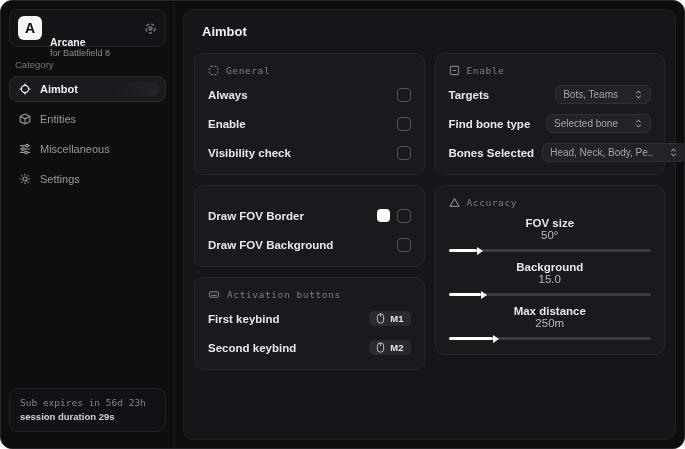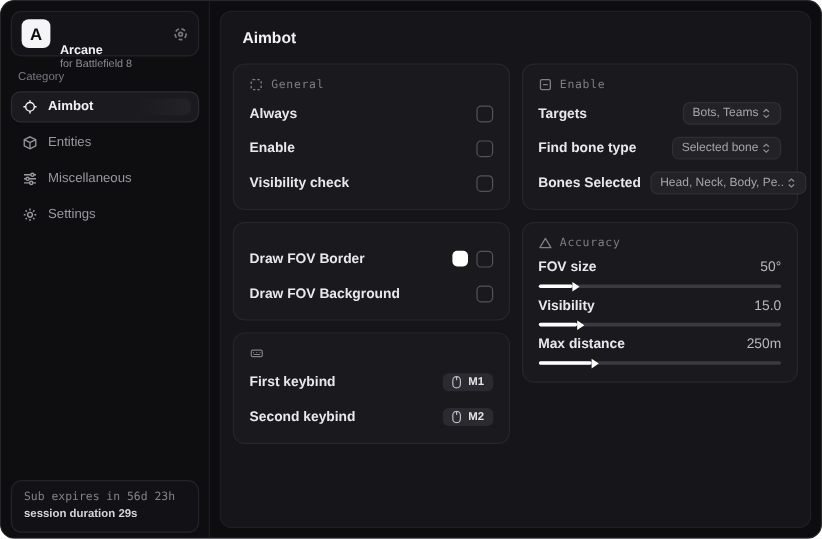--- a/index.html
+++ b/index.html
@@ -14,51 +14,51 @@
   .app-titles{flex:1;min-width:0;line-height:1.15;}
   .app-name{font-size:10.5px;font-weight:bold;color:#f1f1f3;margin-top:38px;}
   .app-subtitle{font-size:9px;color:#8a8a92;}
   .hdr-ico{color:#77777f;display:flex;align-items:center;}
   .category-label{font-size:9.5px;color:#77777f;margin:12px 6px 6px;}
   .nav{display:flex;flex-direction:column;gap:4px;}
   .nav-item{display:flex;align-items:center;gap:9px;padding:6px 9px;border-radius:8px;font-size:11px;color:#98989f;border:1px solid transparent;min-height:26px;position:relative;}
   .nav-item.active{background:#1a1a1f;border-color:#2c2c32;color:#f2f2f4;font-weight:bold;}
   .nav-item.active::after{content:"";position:absolute;right:6px;top:5px;bottom:5px;width:46px;border-radius:6px;background:linear-gradient(90deg,rgba(255,255,255,0),rgba(255,255,255,0.04));}
   .nav-ico{display:flex;align-items:center;color:inherit;}
-  .sidebar-footer{position:absolute;left:8px;right:8px;bottom:4px;border:1px solid #232328;background:#121216;border-radius:9px;padding:7px 10px;line-height:1.5;}
+  .sidebar-footer{position:absolute;left:8px;right:8px;bottom:16px;border:1px solid #232328;background:#121216;border-radius:9px;padding:7px 10px;line-height:1.5;}
   .sf-line1{font-family:"DejaVu Sans Mono",monospace;font-size:9.5px;color:#82828a;}
   .sf-line2{font-size:9.5px;font-weight:bold;color:#d4d4d9;}
 
   
   .main{position:absolute;left:174px;top:0;right:0;bottom:0;padding:8px;}
   .main-panel{width:100%;height:100%;background:#15151a;border:1px solid #1f1f25;border-radius:10px;padding:12px 10px;}
   .main-title{font-size:13px;font-weight:bold;color:#f2f2f4;margin:2px 8px 14px;}
   .columns{display:grid;grid-template-columns:1fr 1fr;gap:10px;align-items:start;}
   .col{display:flex;flex-direction:column;gap:10px;min-width:0;}
 
   .card{background:#19191e;border:1px solid #26262c;border-radius:10px;padding:11px 13px;}
   .card-header{display:flex;align-items:flex-end;gap:7px;font-family:"DejaVu Sans Mono",monospace;font-size:9.5px;letter-spacing:0.6px;color:#7e7e87;margin-bottom:4px;}
   .card-ico{display:flex;align-items:center;color:#7e7e87;}
   .row{display:flex;align-items:center;justify-content:space-between;gap:8px;min-height:21px;margin-top:8px;}
   .row-label{font-size:11.5px;font-weight:bold;color:#e9e9ec;white-space:nowrap;}
   .row-controls{display:flex;align-items:center;gap:7px;}
 
   .checkbox{width:14px;height:14px;border:1.5px solid #53535b;border-radius:4px;background:transparent;flex:0 0 auto;}
   .swatch{width:13px;height:13px;border-radius:4px;flex:0 0 auto;}
 
-  .dropdown{display:flex;align-items:center;gap:2px;background:#222227;border:1px solid #2f2f35;border-radius:6px;padding:3px 7px;max-width:148px;}
+  .dropdown{display:flex;align-items:center;gap:16px;background:#222227;border:1px solid #2f2f35;border-radius:6px;padding:3px 7px;max-width:148px;}
   .dropdown-text{font-size:10px;color:#a5a5ad;white-space:nowrap;overflow:hidden;text-overflow:ellipsis;}
   .dropdown .chev{color:#8c8c94;display:flex;align-items:center;flex:0 0 auto;}
 
   .keychip{display:flex;align-items:center;gap:5px;background:#2a2a30;border-radius:5px;padding:2px 7px;}
   .keychip-text{font-size:9.5px;font-weight:bold;color:#e4e4e8;}
   .keychip .mico{display:flex;align-items:center;color:#bdbdc4;}
 
   .slider-group{margin-top:9px;}
-  .slider-head{display:flex;align-items:flex-end;justify-content:space-between;}
+  .slider-head{display:flex;align-items:center;justify-content:space-between;flex-direction:column;}
   .slider-value{font-size:11.5px;color:#b9b9c0;}
   .slider{position:relative;height:3px;background:#3a3a41;border-radius:2px;margin-top:8px;margin-bottom:3px;}
   .slider-fill{position:absolute;left:0;top:0;bottom:0;background:#ffffff;border-radius:2px;}
   .slider-fill::after{content:"";position:absolute;right:-6px;top:50%;transform:translateY(-50%);border-left:6px solid #ffffff;border-top:4px solid transparent;border-bottom:4px solid transparent;}
 </style>
 </head>
 <body>
 
 <div class="window">
 
@@ -172,20 +172,21 @@
           </div>
 
           <div class="card">
             <div class="card-header">
               <span class="card-ico">
                 <svg width="12" height="11" viewBox="0 0 12 12" fill="none" stroke="currentColor" stroke-width="1.1">
                   <rect x="1" y="3" width="10" height="6" rx="1.4"></rect>
                     <path d="M3 5.2h.01M6 5.2h.01M9 5.2h.01M3.5 7h5" stroke-linecap="round"></path>
                 </svg>
               </span>
+              <span>Activation buttons</span>
             </div>
             <div class="row">
               <span class="row-label">First keybind</span>
               <span class="keychip">
                 <span class="mico">
                   <svg width="9" height="11" viewBox="0 0 10 12" fill="none" stroke="currentColor" stroke-width="1.1">
                     <rect x="1.5" y="0.8" width="7" height="10.4" rx="3.4"></rect>
                       <path d="M5 0.8v3.4"></path>
                   </svg>
                 </span>
@@ -270,21 +271,21 @@
                 <span class="row-label">FOV size</span>
                 <span class="slider-value">50°</span>
               </div>
               <div class="slider">
                 <div class="slider-fill" style="width: 14%;"></div>
               </div>
             </div>
 
             <div class="slider-group">
               <div class="slider-head">
-                <span class="row-label">Visibility</span>
+                <span class="row-label">Background</span>
                 <span class="slider-value">15.0</span>
               </div>
               <div class="slider">
                 <div class="slider-fill" style="width: 16%;"></div>
               </div>
             </div>
 
             <div class="slider-group">
               <div class="slider-head">
                 <span class="row-label">Max distance</span>

